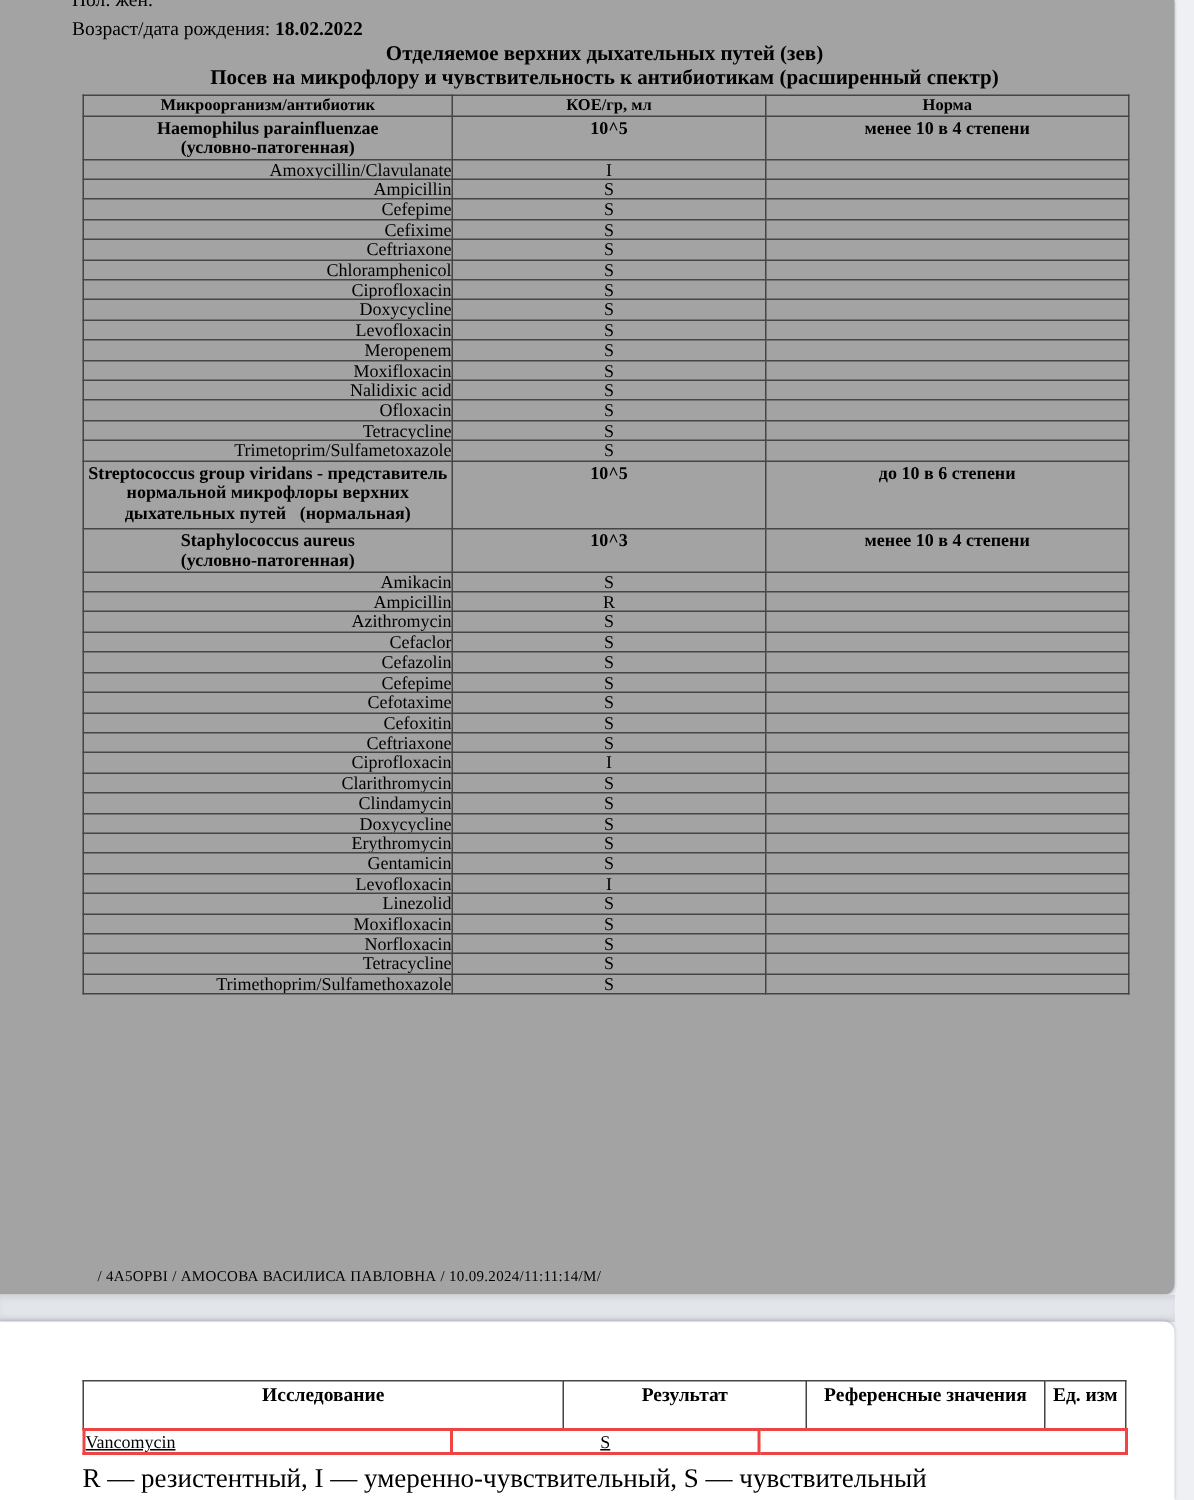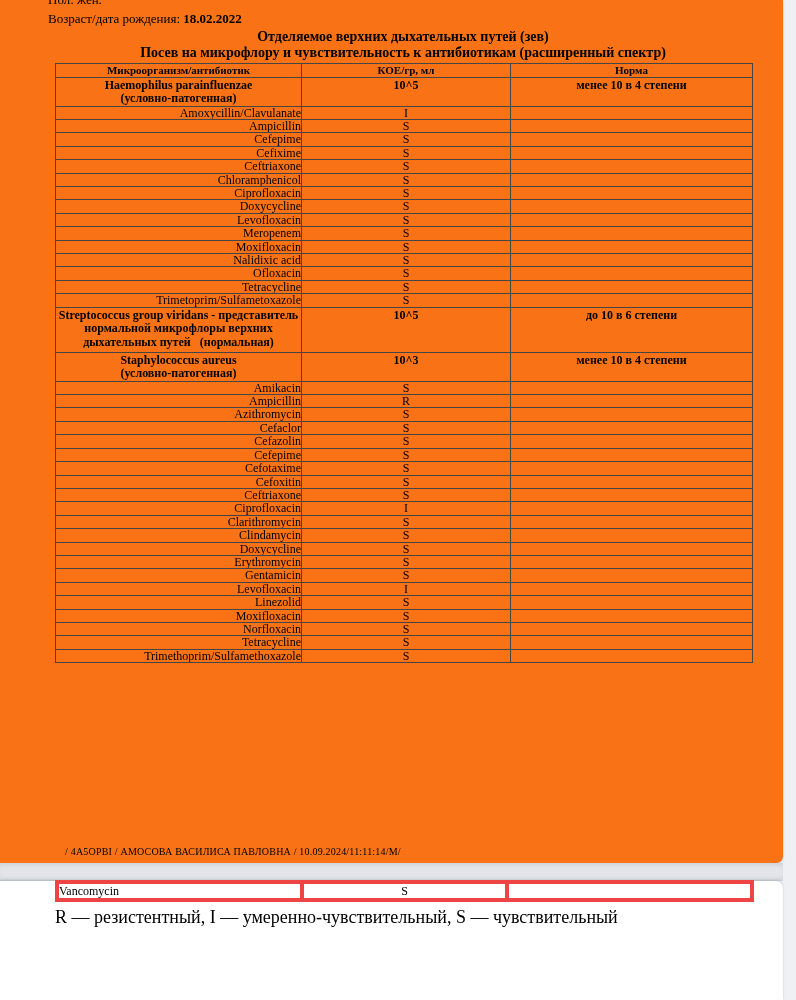--- a/index.html
+++ b/index.html
@@ -3,21 +3,21 @@
 <meta charset="utf-8">
 <style>
   html,body { margin:0; padding:0; }
   body {
     width:796px; height:1000px; position:relative; overflow:hidden;
     background:#eef0f4; color:#000;
     font-family:"Liberation Serif","DejaVu Serif",serif;
   }
   .page1 {
     position:absolute; left:0; top:0; width:783px; height:863px;
-    background:#f97316; border-bottom-right-radius:7px;
+    background:#a3a3a3; border-bottom-right-radius:7px;
     box-shadow:0 1px 2px rgba(120,125,140,.45);
   }
   .page-gap {
     position:absolute; left:0; top:863px; width:783px; height:18px;
     background:#e3e5ea;
     box-shadow: inset 0 5px 5px -3px #ccd0d8, inset 0 -5px 5px -3px #ccd0d8;
   }
   .page2 {
     position:absolute; left:0; top:881px; width:783px; height:119px;
     background:#fff; border-top-right-radius:7px;
@@ -50,22 +50,22 @@
   .p2-header-table {
     margin:39px 0 0 55px; border-collapse:collapse; table-layout:fixed;
     width:695px; font-size:13px;
   }
   .p2-header-table td { border:1px solid #454545; font-weight:bold; text-align:center;
                         vertical-align:top; height:30px; padding:1px 0 0 0; overflow:hidden; }
   .p2-data-table {
     margin:-1px 0 0 55px; border-collapse:collapse; table-layout:fixed;
     width:695px; font-size:12px;
   }
-  .p2-data-table td { border:4px solid #ef4444; height:14px; line-height:14px;
-                      padding:0; overflow:hidden; }
+  .p2-data-table td { border:2px solid #ef4444; height:14px; line-height:14px;
+                      padding:0; overflow:hidden;text-decoration:underline; }
   .p2-name { text-align:left; padding-left:3px; }
   .p2-result { text-align:center; }
   .legend { margin:5px 0 0 55px; font-size:18px; }
 </style>
 </head>
 <body>
 
 <div class="page1">
   <div class="top-clip">
     <span>Пол: жен.</span>
@@ -295,20 +295,36 @@
         </tr>
       </tbody>
   </table>
 
   <div class="footer-line">/ 4А5ОРВІ / АМОСОВА ВАСИЛИСА ПАВЛОВНА / 10.09.2024/11:11:14/М/</div>
 </div>
 
 <div class="page-gap"></div>
 
 <div class="page2">
+  <table class="p2-header-table">
+    <colgroup>
+        <col style="width:320px">
+        <col style="width:162px">
+        <col style="width:159px">
+        <col style="width:54px">
+      </colgroup>
+    <tbody>
+      <tr>
+          <td>Исследование</td>
+          <td>Результат</td>
+          <td>Референсные значения</td>
+          <td>Ед. изм</td>
+        </tr>
+    </tbody>
+  </table>
   <table class="p2-data-table">
     <colgroup>
         <col style="width:245px">
         <col style="width:205px">
         <col style="width:245px">
       </colgroup>
     <tbody>
       <tr>
         <td class="p2-name">Vancomycin</td>
         <td class="p2-result">S</td>

